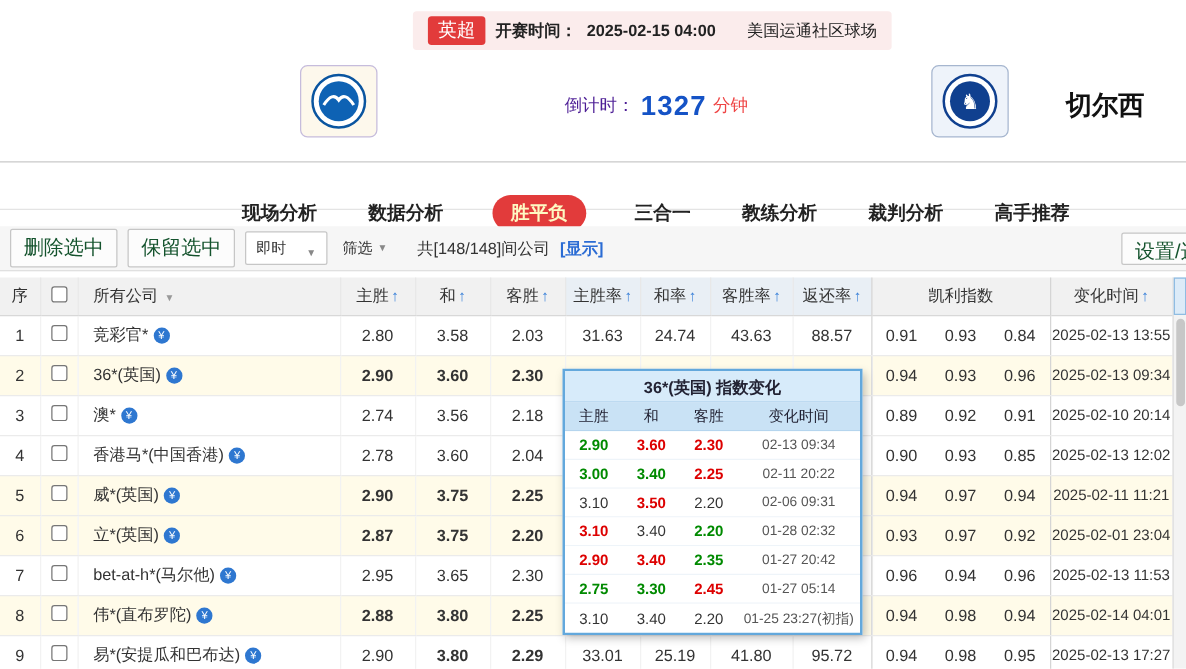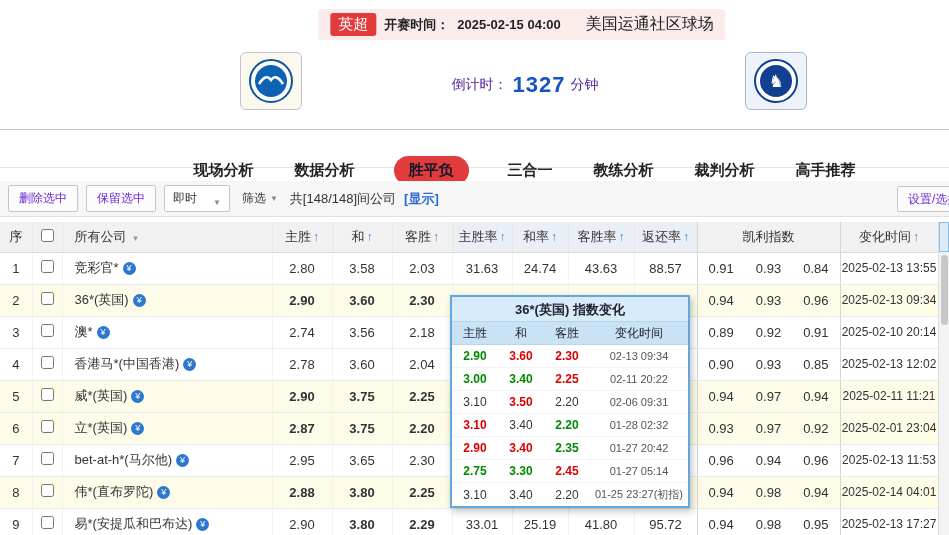--- a/index.html
+++ b/index.html
@@ -5,50 +5,50 @@
   * { margin:0; padding:0; box-sizing:border-box; }
   html,body { width:949px; height:535px; }
   body { font-family:"Liberation Sans","DejaVu Sans",sans-serif; background:#fff; overflow:hidden; position:relative; color:#333; }
   .page { position:absolute; inset:0; overflow:hidden; }
 
   
   .match-bar { position:absolute; top:9px; left:522px; transform:translateX(-50%);
     display:flex; align-items:center; gap:8px; background:#fbecec; padding:4px 12px; border-radius:3px; white-space:nowrap; }
   .league-badge { background:#e23b3b; color:#ffffff; font-size:15px; padding:2px 8px; border-radius:3px; }
   .kick-label,.kick-time { font-size:13px; font-weight:bold; color:#222; }
-  .venue { font-size:16px; color:#222; margin-left:17px; }
+  .venue { font-size:13px; color:#222; margin-left:17px; }
 
   
   .team-name { position:absolute; font-size:21px; font-weight:bold; color:#111; text-align:center; top:70px; }
   .home-name { left:90px; width:150px; }
   .away-name { left:828px; width:112px; }
   .badge-box { position:absolute; top:52px; width:62px; height:58px; border-radius:6px; display:flex; align-items:center; justify-content:center; }
   .badge-home { left:240px; background:#fdf8ec; border:1px solid #c6bcdc; }
   .badge-away { left:745px; background:#eef3fa; border:1px solid #a6b6cf; }
   .countdown { position:absolute; left:430px; top:72px; width:190px; display:flex; align-items:center; justify-content:center; gap:5px; }
   .cd-label { font-size:14px; color:#4c1d95; }
   .cd-num { font-size:22px; font-weight:bold; color:#1553c6; letter-spacing:1px; }
-  .cd-unit { font-size:14px; color:#4c1d95; }
+  .cd-unit { font-size:14px; color:#ef4444; }
 
   
   .nav { position:absolute; top:129px; left:0; right:0; height:39px; background:#fff;
     border-top:1px solid #c9c9c9; border-bottom:1px solid #e4e4e4;
     display:flex; align-items:center; justify-content:center; gap:37px; padding-left:100px; }
   .tab { font-size:15px; font-weight:bold; color:#222; padding:4px 2px; cursor:pointer; white-space:nowrap;margin-top:44px; }
-  .tab.active { background:#e23b3b; color:#0f172a; border-radius:15px; padding:5px 15px; }
+  .tab.active { background:#e23b3b; color:#fef9c3; border-radius:15px; padding:5px 15px; }
 
   
   .toolbar { position:absolute; top:181px; left:0; right:0; height:36px; background:#f6f6f6;
     border-bottom:1px solid #e0e0e0; display:flex; align-items:center; gap:8px; padding-left:8px; }
-  .tbtn { font-size:12px; color:#6d28d9; background:#fcfcfc; border:1px solid #c6c6c6; border-radius:2px; padding:4px 10px; cursor:pointer; white-space:nowrap; }
+  .tbtn { font-size:16px; color:#14532d; background:#fcfcfc; border:1px solid #c6c6c6; border-radius:2px; padding:4px 10px; cursor:pointer; white-space:nowrap; }
   .tselect { border:1px solid #c6c6c6; background:#fff; border-radius:2px; padding:4px 8px; font-size:12px; color:#333;
     display:flex; align-items:flex-end; gap:16px; cursor:pointer; }
   .tfilter { display:flex; align-items:center; gap:4px; font-size:12px; color:#333; margin-left:4px; cursor:pointer; }
   .caret { color:#888; font-size:8px; }
-  .count { font-size:13px; color:#333; margin-left:4px; }
+  .count { font-size:13px; color:#333; margin-left:16px; }
   .show-link { color:#2b6cd4; font-size:13px; text-decoration:none; cursor:pointer;font-weight:bold; }
   .settings { position:absolute; left:897px; top:5px; width:84px; height:26px; overflow:hidden; text-align:left; }
 
   
   .odds-table { position:absolute; top:222px; left:0; width:938px; border-collapse:collapse; table-layout:fixed; }
   .odds-table th { height:30px; background:#f1f1f1; font-size:13px; font-weight:normal; color:#333; text-align:center;
     border-bottom:1px solid #d8d8d8; border-right:1px solid #e8e8e8; white-space:nowrap; }
   .odds-table th.rate { background:#e9eff5; }
   .odds-table td { height:32px; font-size:13px; color:#333; text-align:center; background:#fff;
     border-bottom:1px solid #ebebeb; border-right:1px solid #f2f2f2; white-space:nowrap; overflow:hidden; }
@@ -107,20 +107,21 @@
     <span class="cd-num">1327</span>
     <span class="cd-unit">分钟</span>
   </div>
   <div class="badge-box badge-away">
     <svg width="46" height="46" viewBox="0 0 46 46">
       <circle cx="23" cy="23" r="21" fill="#ffffff" stroke="#10408f" stroke-width="2"></circle>
       <circle cx="23" cy="23" r="16" fill="#10408f"></circle>
       <text x="23" y="29" text-anchor="middle" font-size="17" fill="#ffffff">♞</text>
     </svg>
   </div>
+  <div class="team-name away-name">切尔西</div>
 
   <div class="nav" id="nav-tabs">
       <div class="tab">现场分析</div>
       <div class="tab">数据分析</div>
       <div class="tab active">胜平负</div>
       <div class="tab">三合一</div>
       <div class="tab">教练分析</div>
       <div class="tab">裁判分析</div>
       <div class="tab">高手推荐</div>
     </div>

